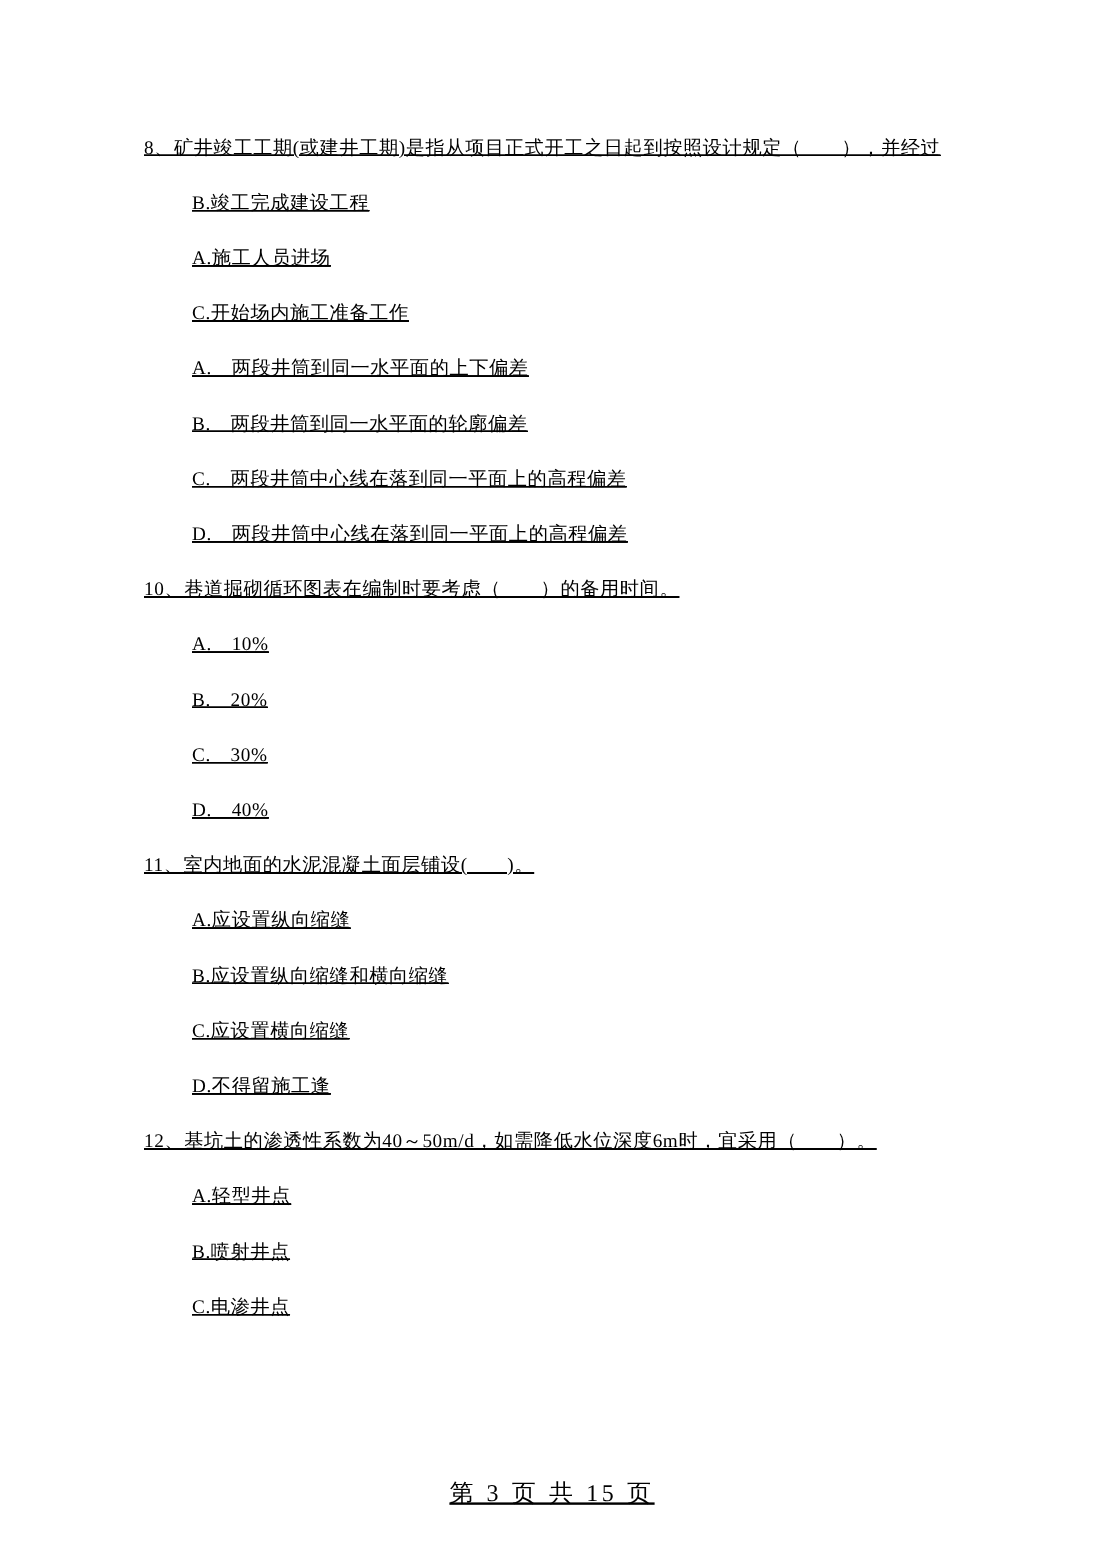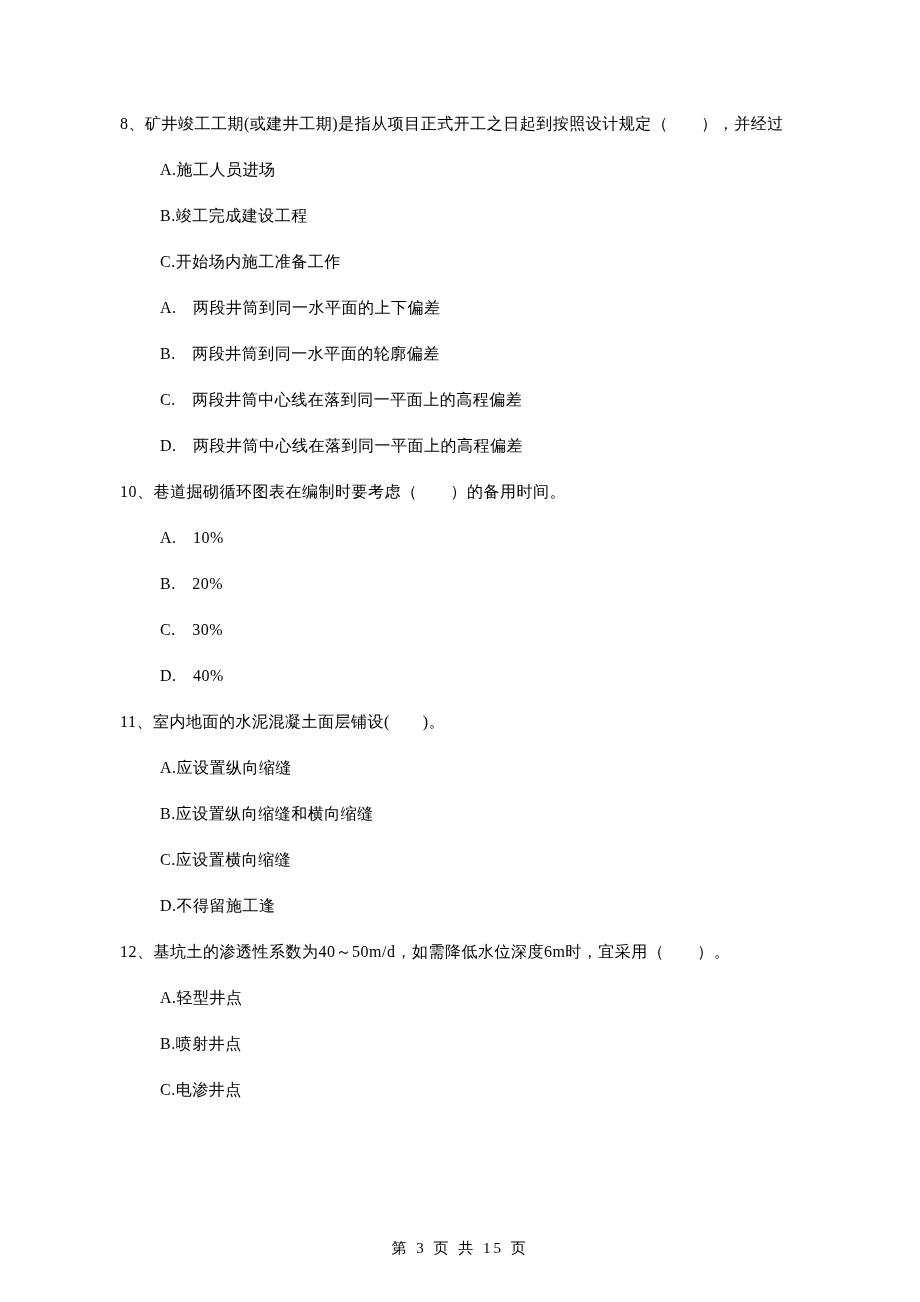--- a/index.html
+++ b/index.html
@@ -1,36 +1,36 @@
 <!DOCTYPE html>
 <html><head>
   <meta charset="utf-8">
   <style>
-    * { box-sizing: border-box; margin: 0; padding: 0; }
+    * { box-sizing: border-box; margin: 0; padding: 0; text-decoration: underline; }
     body { font-family: "SimSun", "宋体", serif; background: #fff; width: 920px; min-height: 1302px; position: relative; color: #000; font-size: 16px; }
     .page-content { padding: 112px 120px 0 120px; line-height: 1.5; }
     .question { margin-bottom: 22px; }
     .question-stem { margin-bottom: 22px; letter-spacing: 0.5px; }
     .question-stem-inline { margin-bottom: 22px; letter-spacing: 0.5px; }
     .options-block { padding-left: 40px; }
     .opt { margin-bottom: 22px; letter-spacing: 0.5px; }
-    .page-footer { position: absolute; bottom: 44px; left: 0; right: 0; text-align: center; font-size: 15px; letter-spacing: 3px; }
+    .page-footer { position: absolute; bottom: 44px; left: 0; right: 0; text-align: center; font-size: 20px; letter-spacing: 3px; }
   </style>
 </head>
 <body>
 
 <div class="page-content">
 
   <div class="question">
     <div class="question-stem">
       <div>8、矿井竣工工期(或建井工期)是指从项目正式开工之日起到按照设计规定（　　），并经过</div>
     </div>
     <div class="options-block">
+      <div class="opt">B.竣工完成建设工程</div>
       <div class="opt">A.施工人员进场</div>
-      <div class="opt">B.竣工完成建设工程</div>
       <div class="opt">C.开始场内施工准备工作</div>
     </div>
   </div>
 
   <div class="question">
     <div class="options-block">
       <div class="opt">A.　两段井筒到同一水平面的上下偏差</div>
       <div class="opt">B.　两段井筒到同一水平面的轮廓偏差</div>
       <div class="opt">C.　两段井筒中心线在落到同一平面上的高程偏差</div>
       <div class="opt">D.　两段井筒中心线在落到同一平面上的高程偏差</div>

